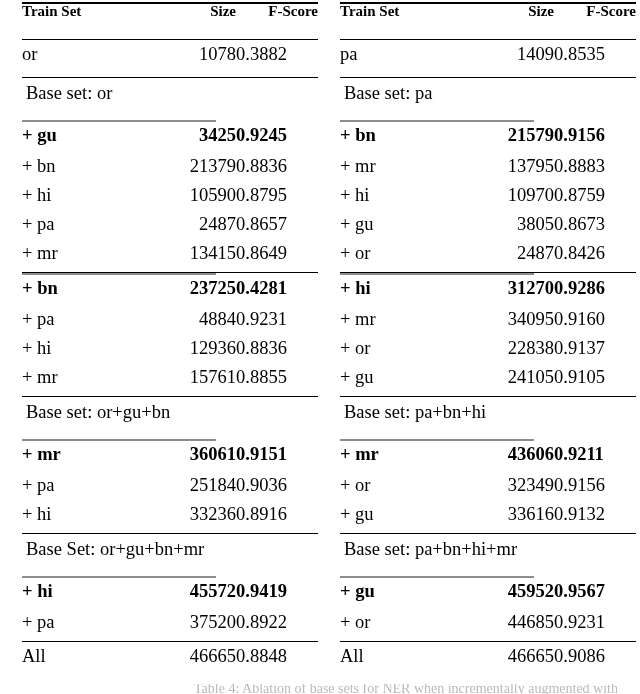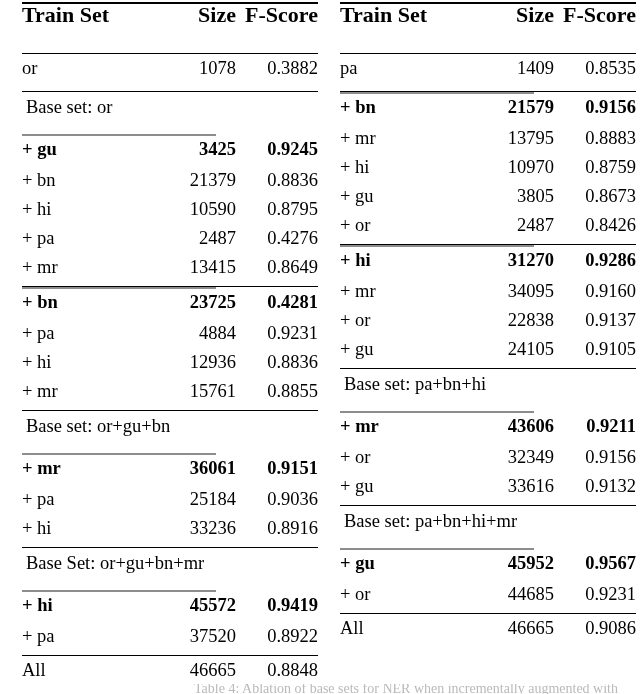--- a/index.html
+++ b/index.html
@@ -48,28 +48,28 @@
   table.ftable th {
     padding: 0;
     border: 0;
     vertical-align: baseline;
     white-space: nowrap;
   }
 
   
   .c-name  { width: 128px; text-align: left;  padding-left: 4px; }
   .c-size  { width: 86px;  text-align: right; padding-right: 6px; }
-  .c-score { width: 82px;  text-align: right; padding-right: 2px; }
+  .c-score { width: 82px;  padding-right: 2px; }
 
   
   tr.head th {
     font-weight: bold;
-    font-size: 22px;
+    font-size: 15px;
     height: 34px;
-    padding-bottom: 15px;
+    padding-bottom: 1px;
   }
   tr.head th.c-name  { text-align: left; }
   tr.head th.c-size  { }
   tr.head th.c-score { text-align: right; }
 
   
   tr.rule-top td     { height: 0; border-top: 2.4px solid #000; padding: 0; }
   tr.rule-mid td     { height: 0; border-top: 1.6px solid #000; padding: 0; }
 
   
@@ -176,21 +176,21 @@
             <td class="c-score">0.8836</td>
           </tr>
           <tr class="data">
             <td class="c-name">+ hi</td>
             <td class="c-size">10590</td>
             <td class="c-score">0.8795</td>
           </tr>
           <tr class="data">
             <td class="c-name">+ pa</td>
             <td class="c-size">2487</td>
-            <td class="c-score">0.4276</td>
+            <td class="c-score">0.8657</td>
           </tr>
           <tr class="data">
             <td class="c-name">+ mr</td>
             <td class="c-size">13415</td>
             <td class="c-score">0.8649</td>
           </tr>
 
           <tr class="rule-mid">
               <td colspan="3"></td>
             </tr>
@@ -306,20 +306,23 @@
           <tr class="data single">
             <td class="c-name">pa</td>
             <td class="c-size">1409</td>
             <td class="c-score">0.8535</td>
           </tr>
 
           <tr class="rule-mid">
               <td colspan="3"></td>
             </tr>
 
+          <tr class="baseset">
+            <td colspan="3">Base set: pa</td>
+          </tr>
           <tr class="subrule">
               <td colspan="3">
                 <span class="srule"></span>
               </td>
             </tr>
           <tr class="data best first-in-block">
             <td class="c-name">+ bn</td>
             <td class="c-size">21579</td>
             <td class="c-score">0.9156</td>
           </tr>

